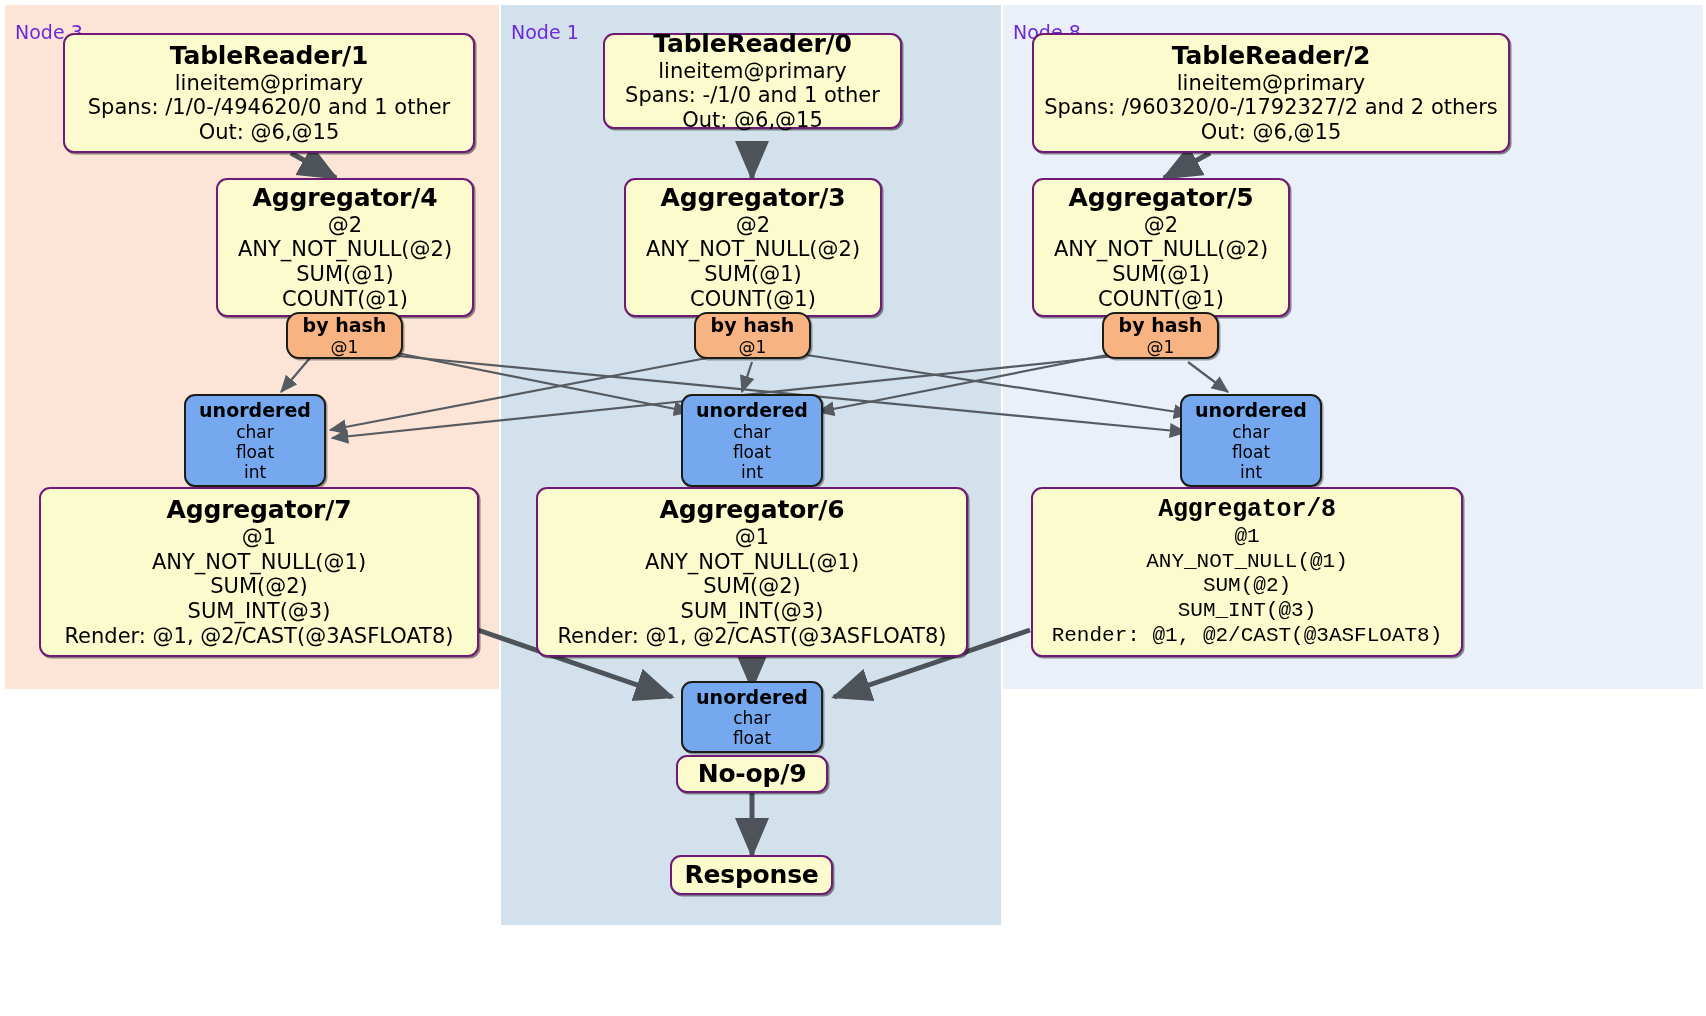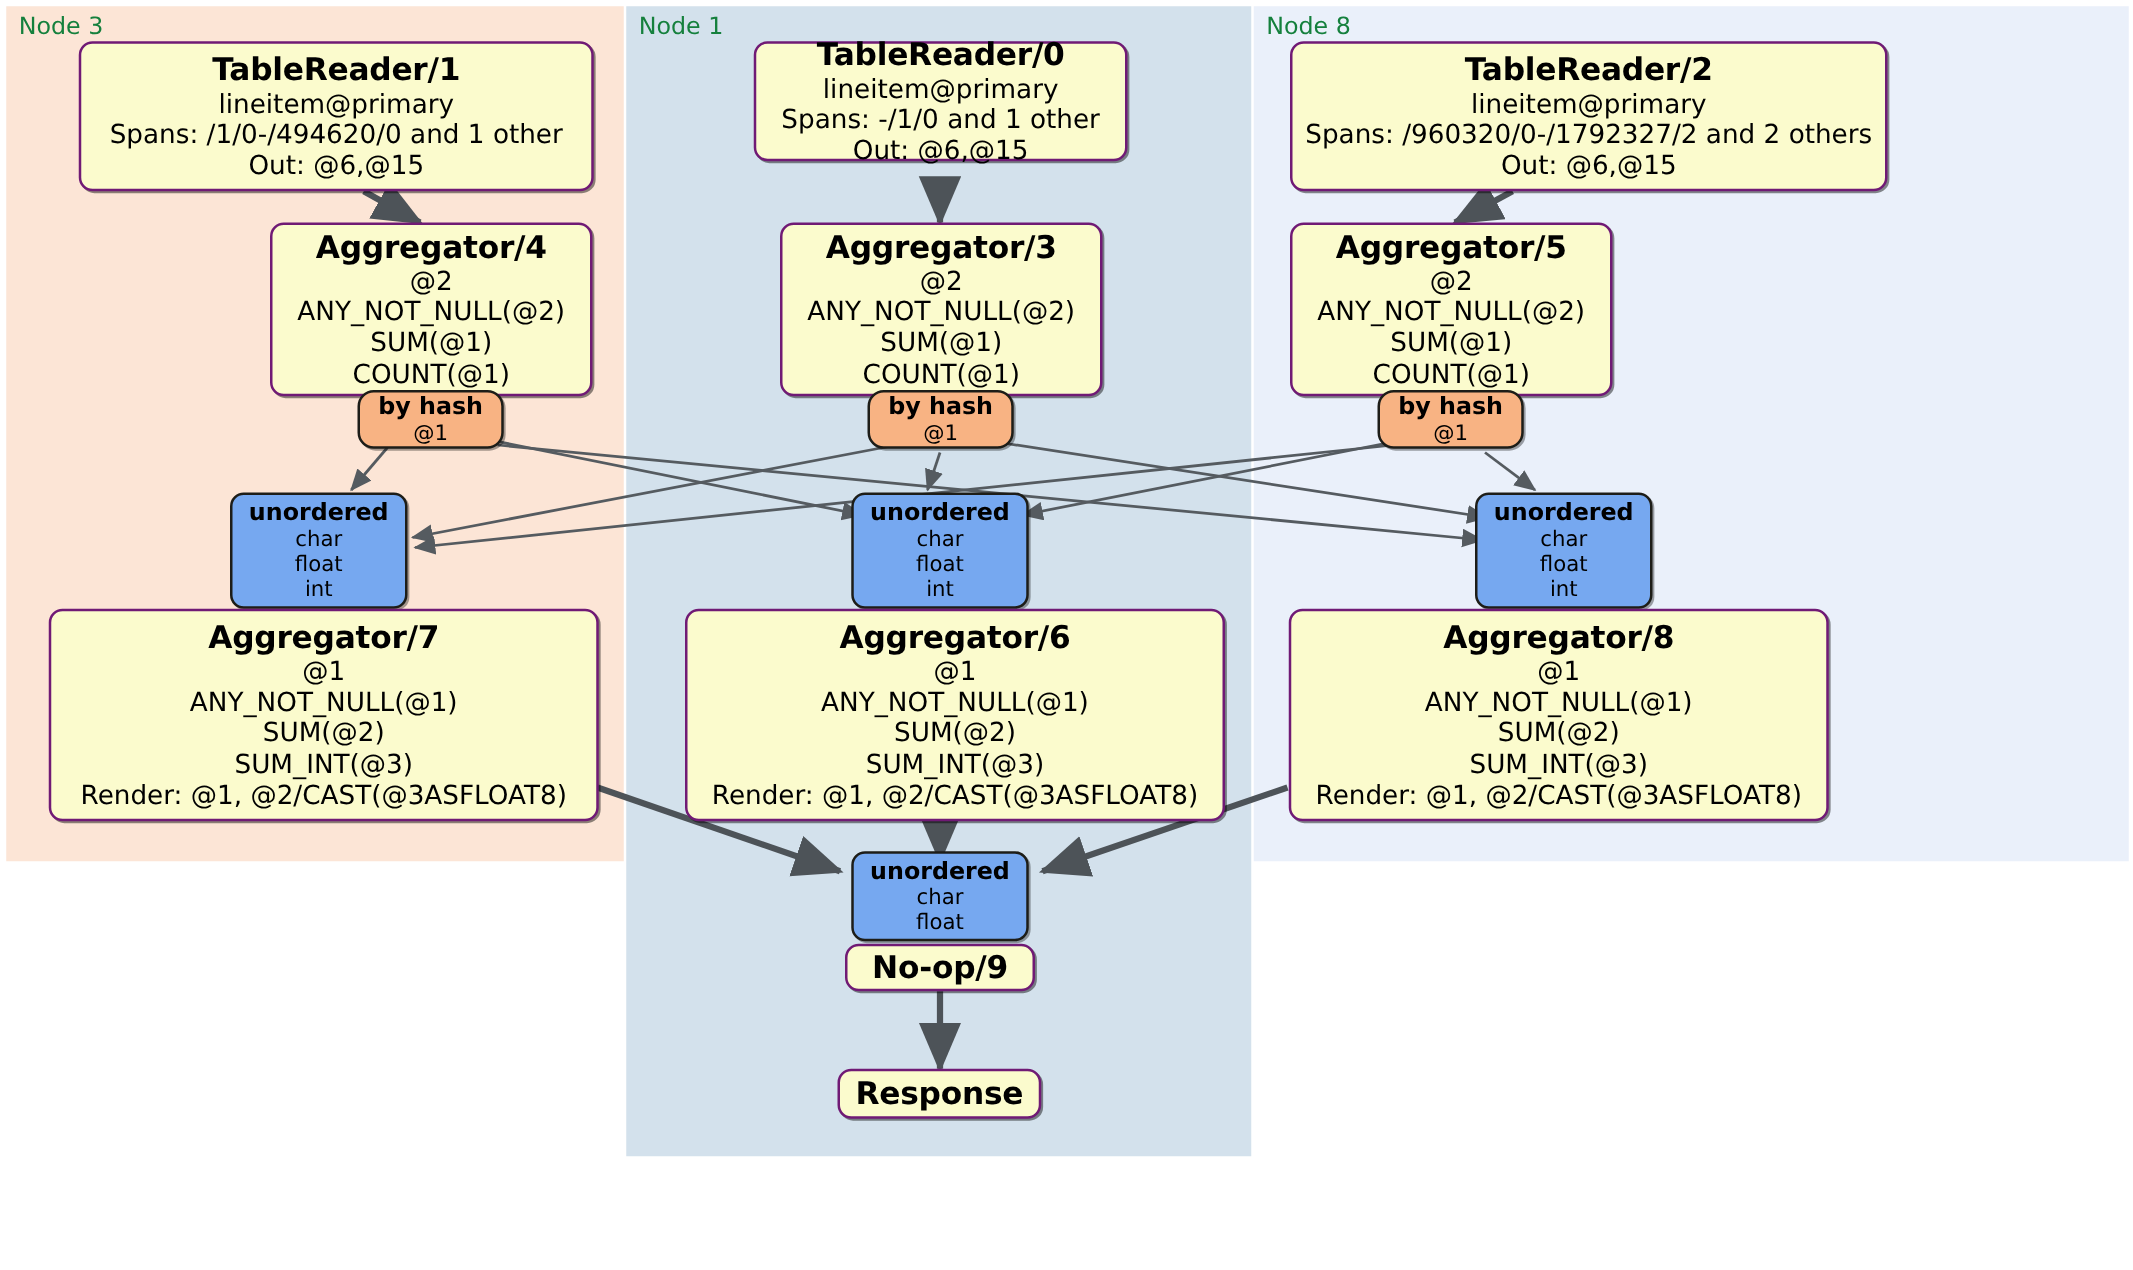--- a/index.html
+++ b/index.html
@@ -20,23 +20,23 @@
     width: 1706px;
     height: 1016px;
   }
   .panel {
     position: absolute;
     box-sizing: border-box;
   }
   .panel-label {
     position: absolute;
     left: 10px;
-    top: 5px;
+    top: 16px;
     font-size: 19px;
-    color: #15803d;
+    color: #6d28d9;
     white-space: nowrap;
   }
   #edges {
     position: absolute;
     left: 0; top: 0;
     width: 1706px;
     height: 1016px;
     pointer-events: none;
   }
   .node {
@@ -189,21 +189,21 @@
     <div class="detail-sm">@1</div>
   </div>
 
   <div class="node sync" style="left:681px; top:394px; width:142px; height:93px;">
     <div class="title-sm">unordered</div>
     <div class="detail-sm">char</div>
     <div class="detail-sm">float</div>
     <div class="detail-sm">int</div>
   </div>
 
-  <div class="node proc" style="left:536px; top:487px; width:432px; height:170px;margin-left:12px;">
+  <div class="node proc" style="left:536px; top:487px; width:432px; height:170px;">
     <div class="title">Aggregator/6</div>
     <div class="detail">@1</div>
     <div class="detail">ANY_NOT_NULL(@1)</div>
     <div class="detail">SUM(@2)</div>
     <div class="detail">SUM_INT(@3)</div>
     <div class="detail">Render: @1, @2/CAST(@3ASFLOAT8)</div>
   </div>
 
   <div class="node sync" style="left:681px; top:681px; width:142px; height:72px;">
     <div class="title-sm">unordered</div>
@@ -239,21 +239,21 @@
     <div class="detail-sm">@1</div>
   </div>
 
   <div class="node sync" style="left:1180px; top:394px; width:142px; height:93px;">
     <div class="title-sm">unordered</div>
     <div class="detail-sm">char</div>
     <div class="detail-sm">float</div>
     <div class="detail-sm">int</div>
   </div>
 
-  <div class="node proc" style="left:1031px; top:487px; width:432px; height:170px;">
+  <div class="node proc" style="left:1031px; top:487px; width:432px; height:170px;font-family:Liberation Mono, monospace;">
     <div class="title">Aggregator/8</div>
     <div class="detail">@1</div>
     <div class="detail">ANY_NOT_NULL(@1)</div>
     <div class="detail">SUM(@2)</div>
     <div class="detail">SUM_INT(@3)</div>
     <div class="detail">Render: @1, @2/CAST(@3ASFLOAT8)</div>
   </div>
 
 </div>
 

